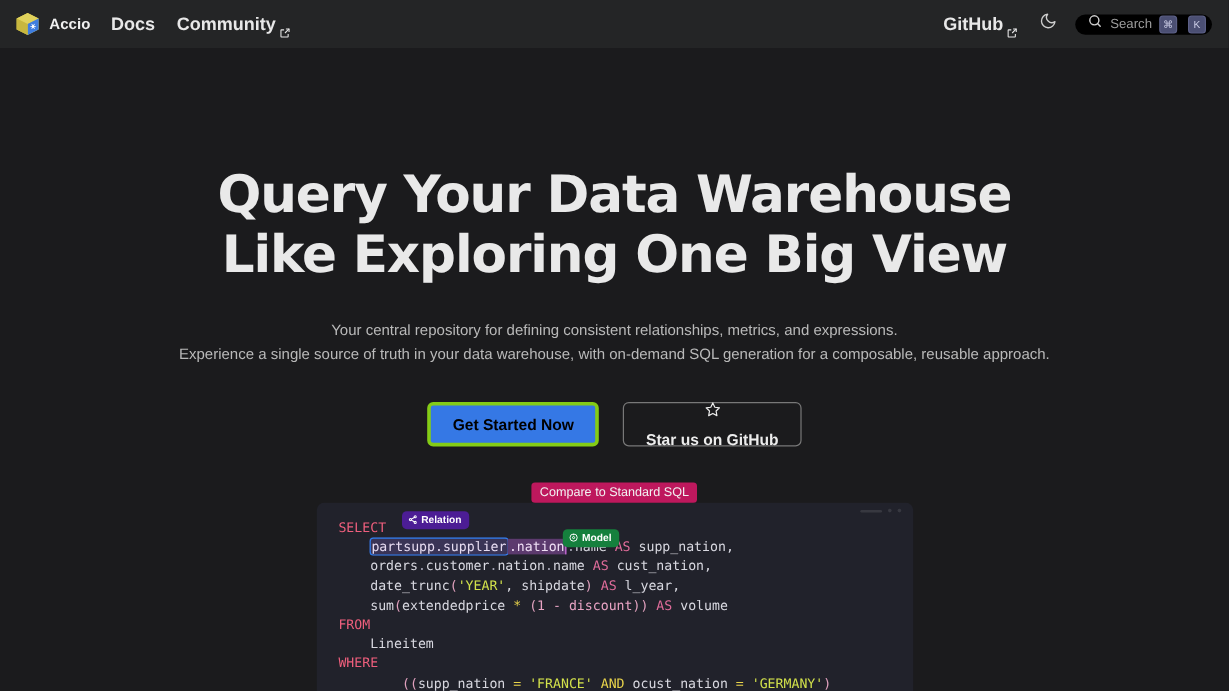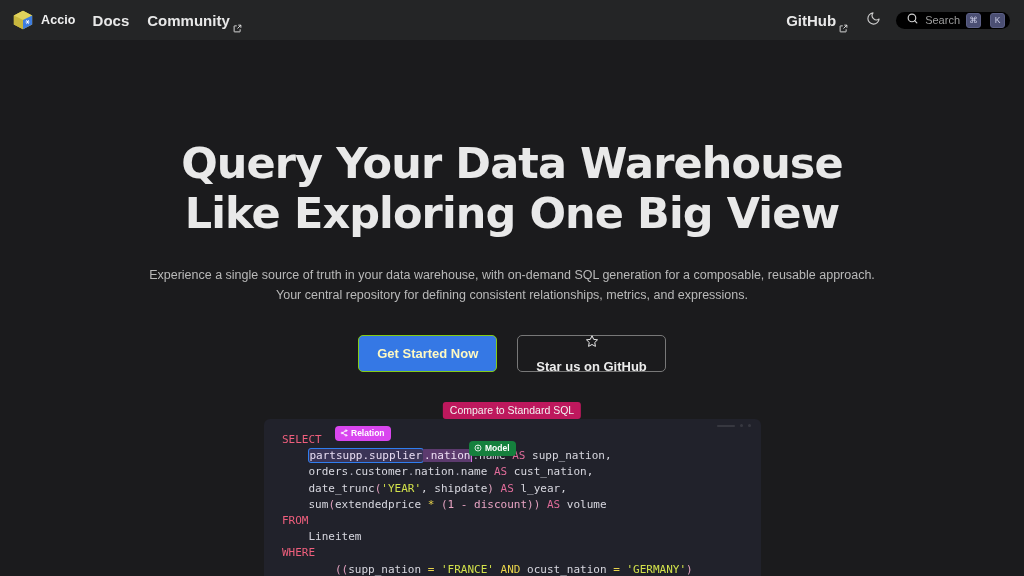--- a/index.html
+++ b/index.html
@@ -167,22 +167,22 @@
     gap: 8px;
     font-size: 13px;
     font-weight: bold;
     cursor: pointer;
     padding: 0 18px;
     white-space: nowrap;
   }
 
   .btn-primary {
     background: #3578e5;
-    color: #fef9c3;
-    border: 1px solid #84cc16;
+    color: #000000;
+    border: 3px solid #84cc16;
   }
 
   .btn-secondary {
     background: transparent;
     color: #ececec;
     border: 1px solid #787878;
     flex-direction: column;
   }
 
   
@@ -279,21 +279,21 @@
     font-size: 8.5px;
     font-weight: bold;
     padding: 2px 6px 3px 5px;
     color: #ffffff;
     white-space: nowrap;
     z-index: 6;
     cursor: pointer;
     font-family: "Liberation Sans", sans-serif;
   }
   .badge-relation {
-    background: #d946ef;
+    background: #4c1d95;
     left: 71px;
     top: -6px;
     text-align: center;
   }
   .badge-model {
     background: #15803d;
     left: 205px;
     top: 9px;
   }
   .badge svg { display: block; }
@@ -374,22 +374,22 @@
   </div>
 </nav>
 
 <main class="hero">
   <h1>
     <span>Query Your Data Warehouse</span><br>
     <span>Like Exploring One Big View</span>
   </h1>
 
   <div class="hero-sub">
+    <div>Your central repository for defining consistent relationships, metrics, and expressions.</div>
     <div>Experience a single source of truth in your data warehouse, with on-demand SQL generation for a composable, reusable approach.</div>
-    <div>Your central repository for defining consistent relationships, metrics, and expressions.</div>
   </div>
 
   <div class="hero-buttons">
     <button class="btn btn-primary">
       <span>Get Started Now</span>
     </button>
     <button class="btn btn-secondary">
       <span>
         <svg viewBox="0 0 24 24" width="14" height="14" fill="none" stroke="#ececec" stroke-width="1.7" stroke-linejoin="round">
           <polygon points="12,3 14.9,9.2 21.5,10 16.7,14.6 17.9,21.2 12,18 6.1,21.2 7.3,14.6 2.5,10 9.1,9.2"></polygon>

